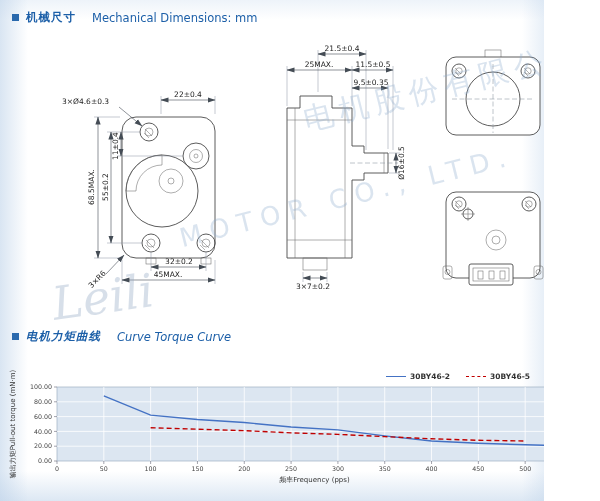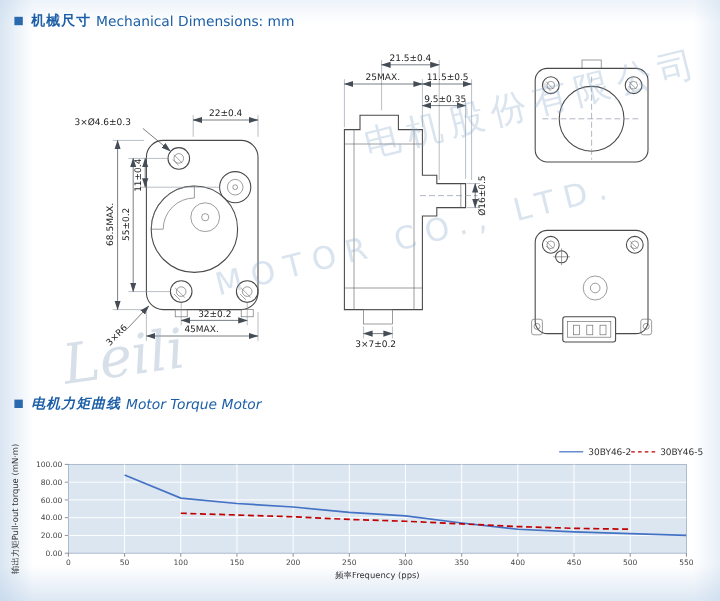--- a/index.html
+++ b/index.html
@@ -1,33 +1,33 @@
 <!DOCTYPE html>
 <html><head>
 <meta charset="utf-8">
 <style>
   * { margin:0; padding:0; box-sizing:border-box; }
   html,body { background:#ffffff; }
   body { font-family:"DejaVu Sans","Liberation Sans",sans-serif; }
 
   .page {
-    position:relative; width:600px; height:501px; overflow:hidden;
+    position:relative; width:544px; height:501px; overflow:hidden;
     background-color:#ffffff;
     background-image:
       linear-gradient(90deg,  rgba(186,208,232,.55), rgba(255,255,255,0) 28px),
       linear-gradient(0deg,   rgba(186,208,232,.50), rgba(255,255,255,0) 30px),
       linear-gradient(270deg, rgba(196,215,236,.40), rgba(255,255,255,0) 22px),
       linear-gradient(180deg, rgba(205,222,240,.35), rgba(255,255,255,0) 20px);
     padding-left: 20px;
   }
 
   .sec { position:absolute; left:12px; display:flex; align-items:center; color:#1c5fa8; }
   .sec .bullet { width:7px; height:7px; background:#2a69ad; margin-right:7px; flex:0 0 auto; }
   .sec .cn { font-size:11.5px; font-weight:700; letter-spacing:1px; }
-  .sec .en { font-size:11.5px; font-weight:500; margin-left:4px; }
+  .sec .en { font-size:11.5px; font-weight:500; margin-left:16px; }
   #sec-mech   { top:10px; }
   #sec-torque { top:329px;font-style:italic; }
 
   .drawings-svg { position:absolute; left:0; top:40px; }
   .drawings-svg .o  { fill:none; stroke:#4a4a4a; stroke-width:0.9; }
   .drawings-svg .of { fill:#ffffff; stroke:#4a4a4a; stroke-width:0.9; }
   .drawings-svg .thin { fill:none; stroke:#6a6a6a; stroke-width:0.55; }
   .drawings-svg .d  { stroke:#444c55; stroke-width:0.6; fill:none; }
   .drawings-svg .e  { stroke:#8a93a0; stroke-width:0.5; fill:none; }
   .drawings-svg .cl { stroke:#8a93a0; stroke-width:0.55; stroke-dasharray:5 2.5; fill:none; }
@@ -38,21 +38,21 @@
   #wm1 { left:300px; top:66px;  font-size:30px; letter-spacing:6px; transform:rotate(-14deg); }
   #wm2 { left:175px; top:182px; font-size:26px; letter-spacing:8px; transform:rotate(-14deg); }
   #wm3 { left:52px;  top:270px; font-size:46px; font-style:italic;
          font-family:"DejaVu Serif","Liberation Serif",serif;
          color:rgba(150,172,198,.38); transform:rotate(-8deg); }
 
   #chart-svg { position:absolute; left:0; top:356px; }
   #chart-svg text.tick { font-size:6.3px; fill:#444; font-family:"DejaVu Sans","Liberation Sans",sans-serif; }
   #chart-svg text.axis-label { font-size:7px; fill:#333; font-family:"DejaVu Sans","Liberation Sans",sans-serif; }
 
-  #chart-legend { position:absolute; top:372px; right:14px; display:flex; align-items:center; }
+  #chart-legend { position:absolute; top:372px; right:14px; display:flex; gap:16px; align-items:center;font-weight:bold; }
   .legend-item  { display:flex; align-items:center; gap:4px; }
   .legend-swatch{ display:inline-block; width:20px; height:0; }
   .legend-label { font-size:7.5px; color:#333; }
 </style>
 </head>
 <body>
 
 <div class="page">
 
   <div class="sec" id="sec-mech">
@@ -195,21 +195,21 @@
     </g>
   </svg>
 
   <div class="wm" id="wm1">电机股份有限公司</div>
   <div class="wm" id="wm2">MOTOR CO., LTD.</div>
   <div class="wm" id="wm3">Leili</div>
 
   <div class="sec" id="sec-torque">
     <span class="bullet"></span>
     <span class="cn">电机力矩曲线</span>
-    <span class="en">Motor Torque Motor</span>
+    <span class="en">Curve Torque Curve</span>
   </div>
 
   <div id="chart-legend">
       <span class="legend-item">
         <span class="legend-swatch" style="border-top: 1.6px solid rgb(68, 114, 196);"></span>
         <span class="legend-label">30BY46-2</span>
       </span>
       <span class="legend-item">
         <span class="legend-swatch" style="border-top: 1.6px dashed rgb(192, 0, 0);"></span>
         <span class="legend-label">30BY46-5</span>

